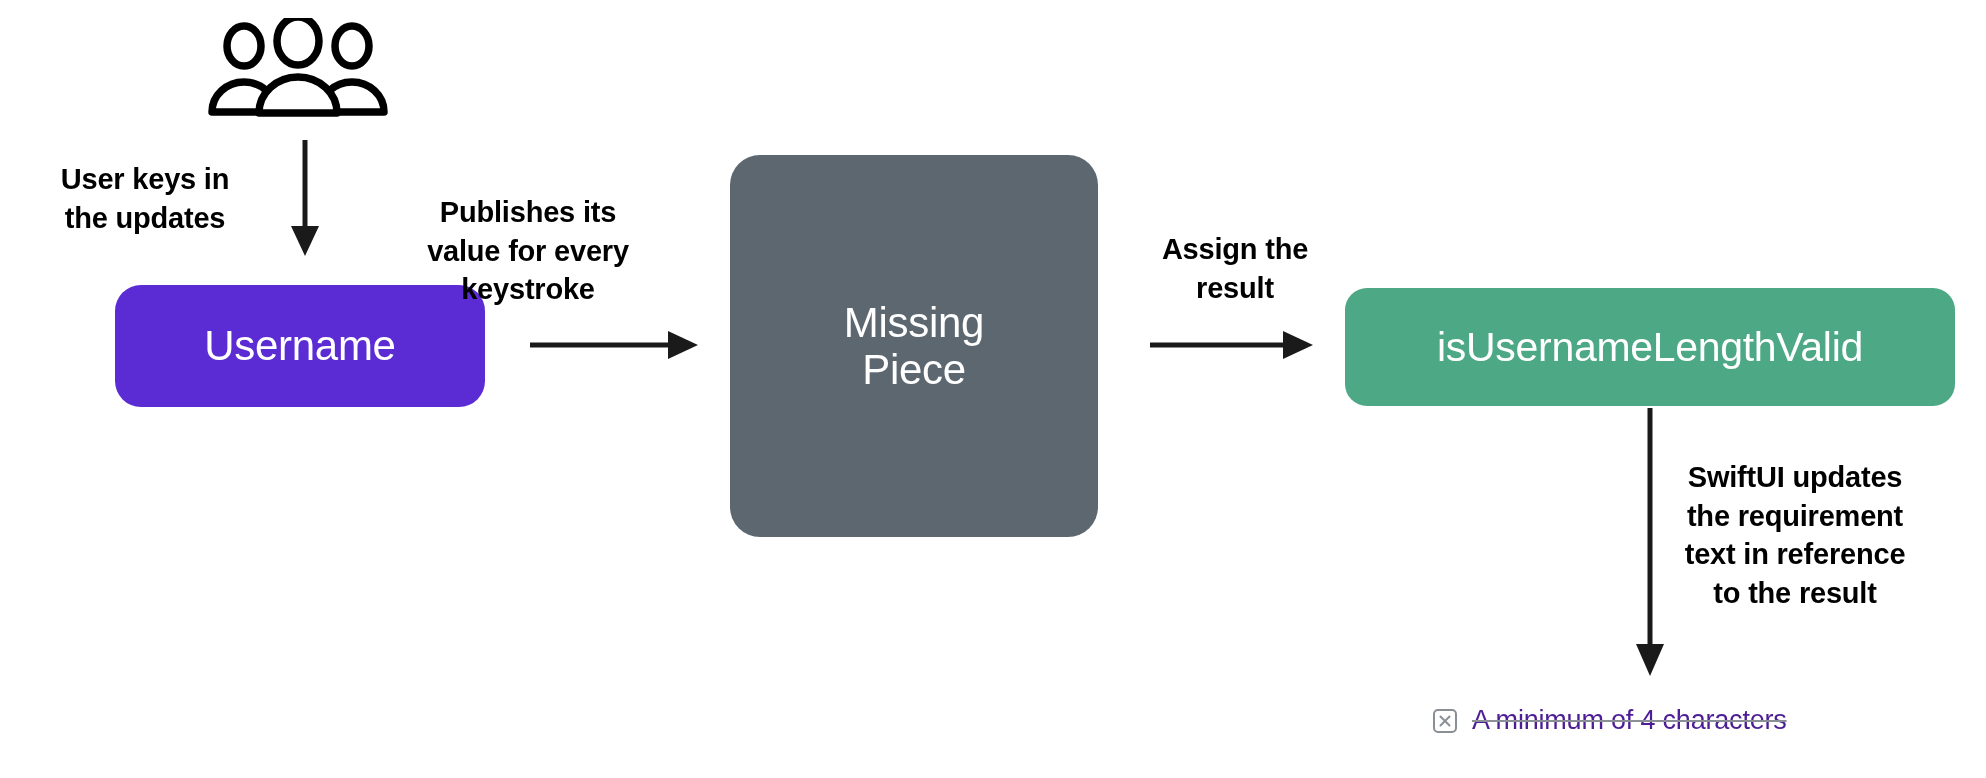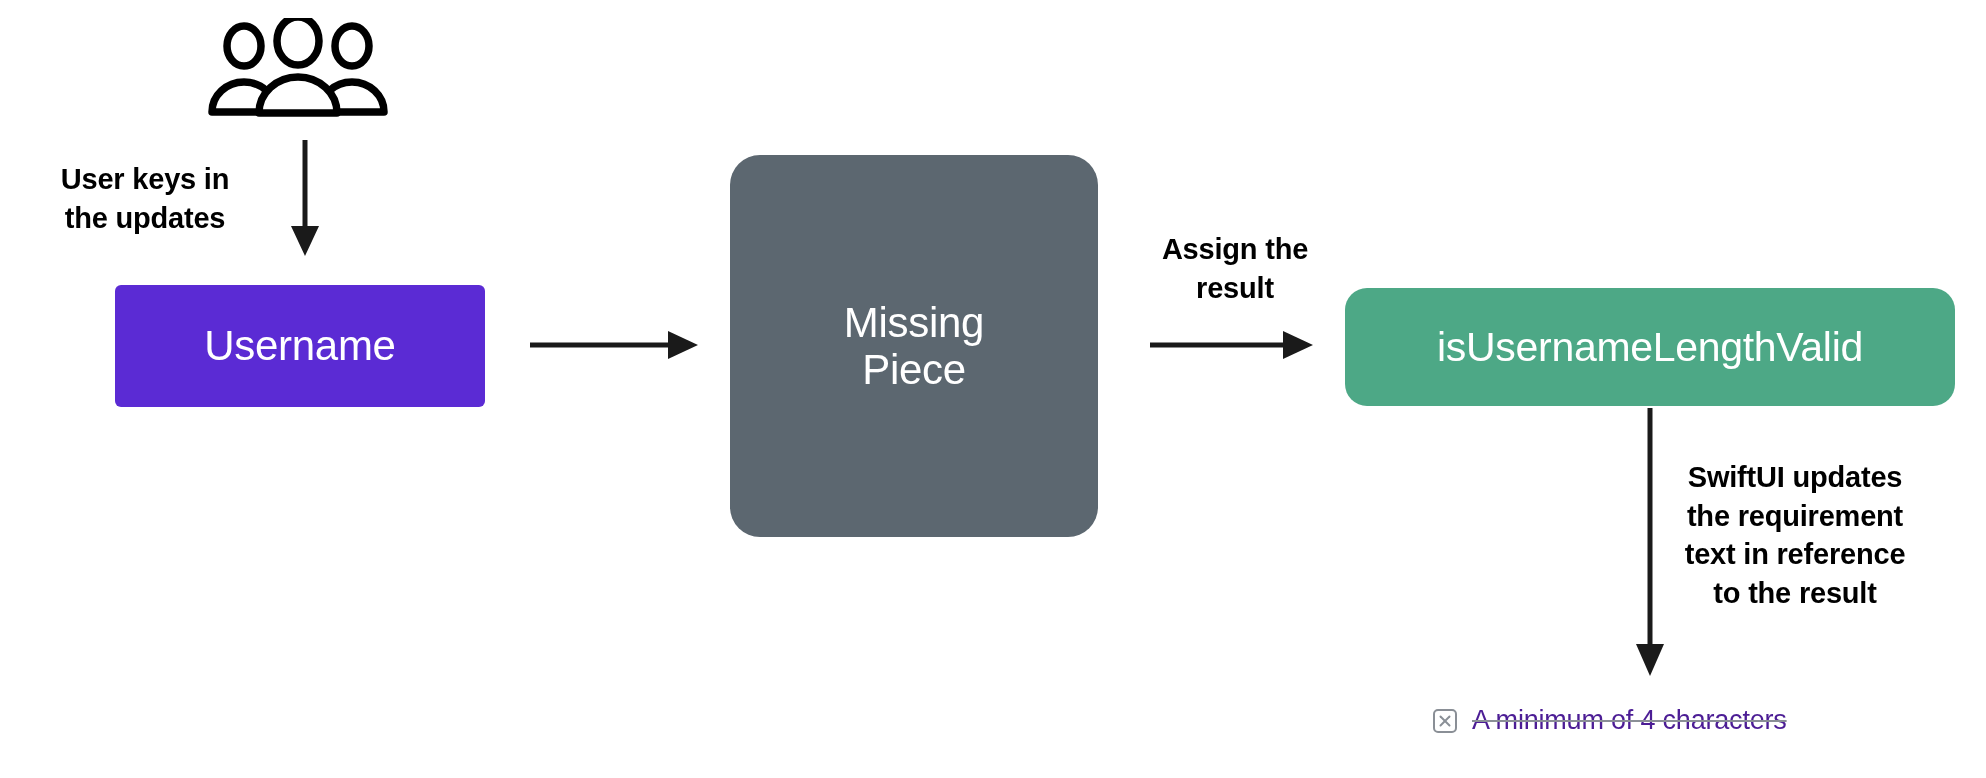--- a/index.html
+++ b/index.html
@@ -53,21 +53,21 @@
     font-weight: 400;
     letter-spacing: -0.3px;
     box-sizing: border-box;
   }
   #node-username {
     left: 115px;
     top: 285px;
     width: 370px;
     height: 122px;
     background: #5b2bd4;
-    border-radius: 6px;
+    border-radius: 26px;
     font-size: 42px;
   }
   #node-missing-piece {
     left: 730px;
     top: 155px;
     width: 368px;
     height: 382px;
     background: #5c6770;
     border-radius: 30px;
     font-size: 42px;
@@ -141,20 +141,23 @@
       <line x1="35" y1="0" x2="35" y2="92" stroke="#1a1a1a" stroke-width="5"></line>
       <polygon points="35,116 21,86 49,86" fill="#1a1a1a"></polygon>
     </svg>
   </div>
 
   <div class="abs note" id="note-user-keys">User keys in
 the updates</div>
 
   <div class="abs node" id="node-username">Username</div>
 
+  <div class="abs note" id="note-publishes">Publishes its
+value for every
+keystroke</div>
 
   <div class="abs arrow" id="arrow-username-to-piece">
     <svg viewBox="0 0 170 50" width="170" height="50" aria-hidden="true">
       <line x1="0" y1="25" x2="144" y2="25" stroke="#1a1a1a" stroke-width="5"></line>
       <polygon points="168,25 138,11 138,39" fill="#1a1a1a"></polygon>
     </svg>
   </div>
 
   <div class="abs node" id="node-missing-piece">Missing
 Piece</div>

